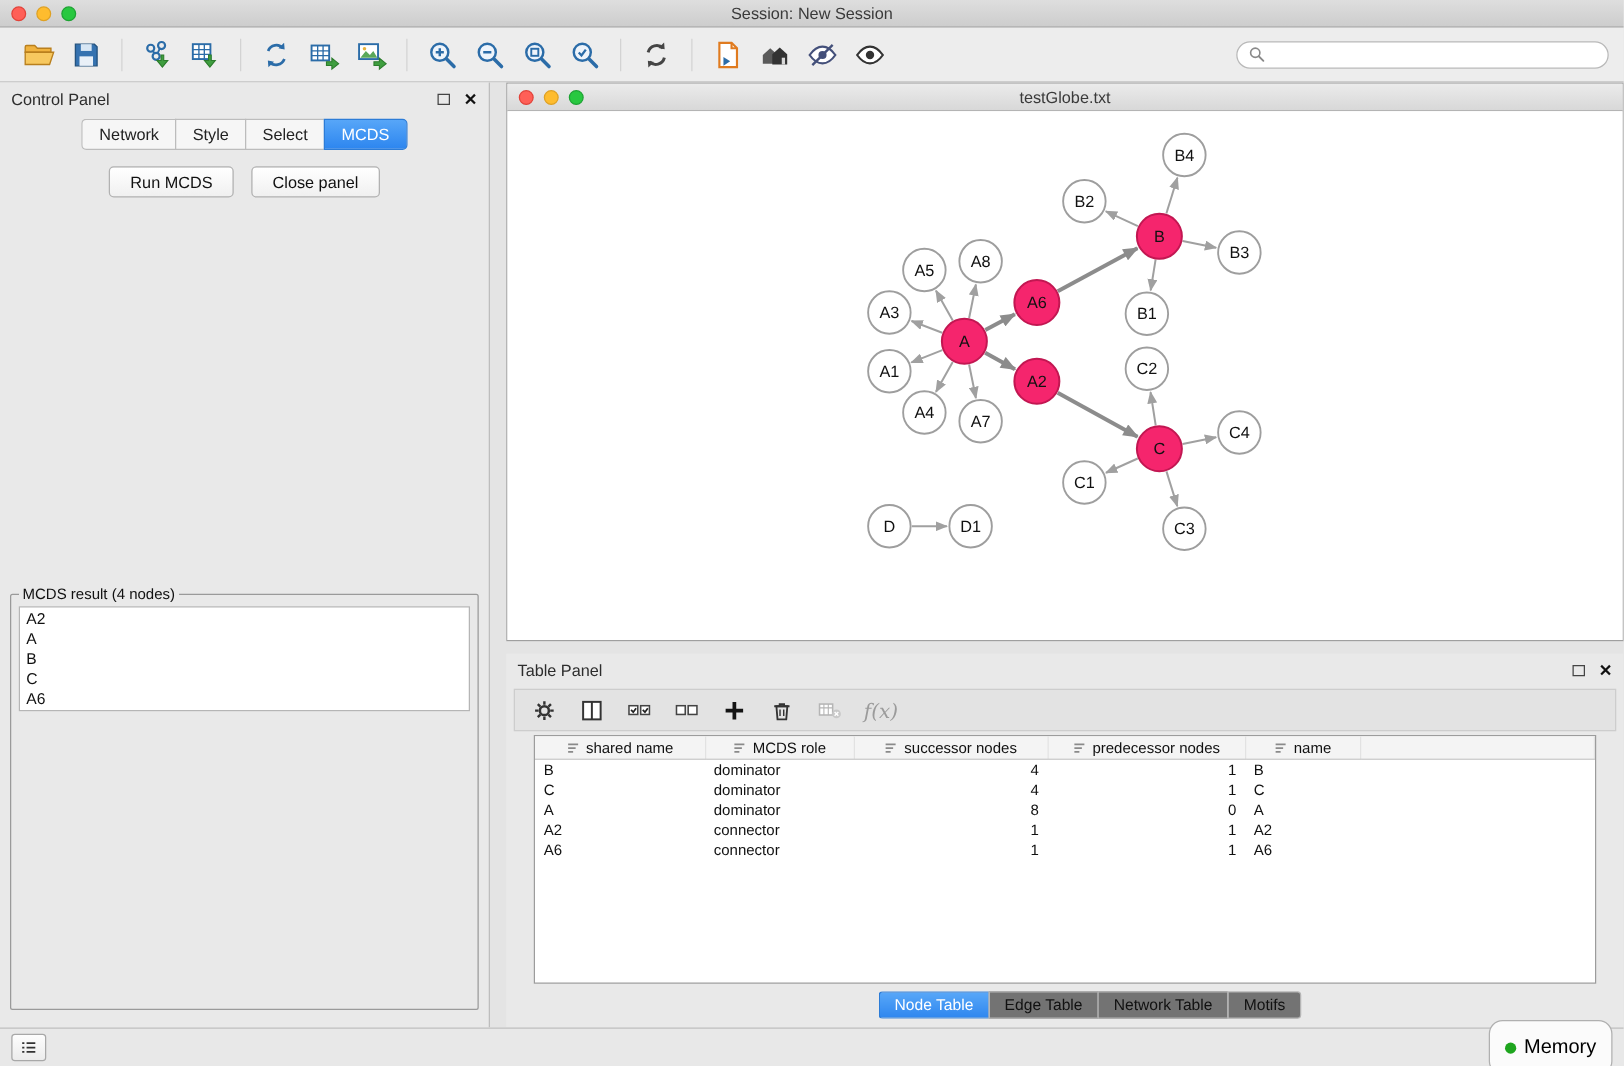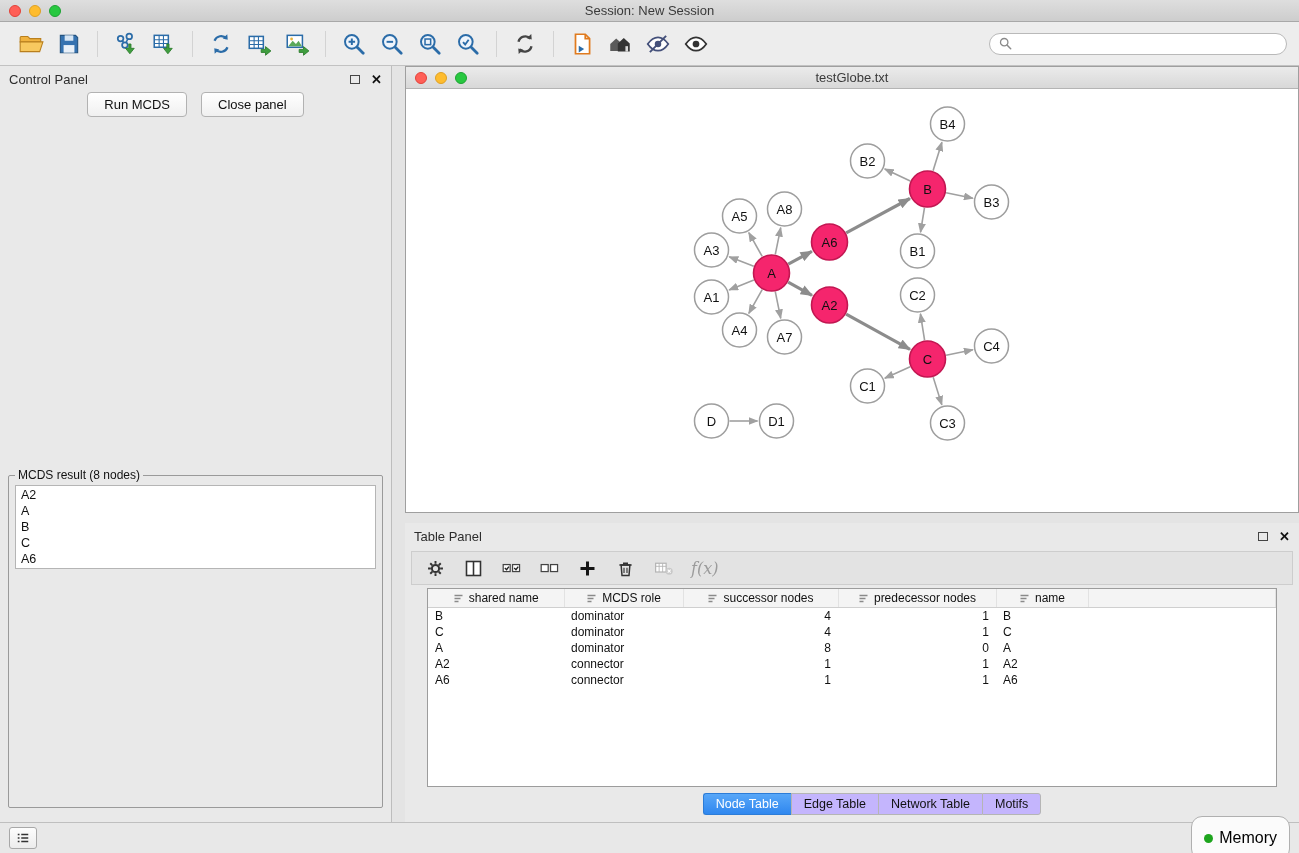--- a/index.html
+++ b/index.html
@@ -67,21 +67,21 @@
   .dropdown {
     width:312px; height:24px; margin:9px auto 0; background:#fff;
     border:1px solid #b5b5b5; border-radius:4px; display:flex; align-items:center;
     font-size:13px; padding-left:9px; position:relative; overflow:hidden;
   }
   .dd-value { flex:1; white-space:nowrap; overflow:hidden; }
   .dd-btn { width:19px; height:100%; flex:0 0 19px; background:linear-gradient(#6fb1fa,#2e7fe8);
             display:flex; flex-direction:column; align-items:center; justify-content:center; gap:1px; }
   .dd-btn svg { width:9px; height:6px; display:block; }
 
-  .cp-buttons { display:flex; justify-content:center; gap:14px; }
+  .cp-buttons { display:flex; justify-content:center; gap:14px; margin-top:13px; }
   .btn { background:linear-gradient(#ffffff,#f0f0f0); border:1px solid #b2b2b2; border-radius:4px;
          padding:4px 16px; font-size:13px; color:#111; font-family:inherit; }
 
   .cp-spacer { flex:1; }
 
   fieldset.mcds {
     flex:0 0 340px; height:340px; margin:0 8px 14px; padding:3px 6px 8px;
     border:1px solid #9a9a9a; border-radius:2px;
   }
   fieldset.mcds legend { font-size:12px; padding:0 3px; }
@@ -114,21 +114,21 @@
   table.node-table { border-collapse:collapse; width:100%; table-layout:fixed; font-size:12px; }
   table.node-table th { background:#f4f4f4; border-bottom:1px solid #cfcfcf; border-right:1px solid #e2e2e2;
                         font-weight:normal; padding:2px 3px; height:17px; }
   .th-inner { display:flex; align-items:center; justify-content:center; gap:5px; }
   .sort-icon { width:11px; height:11px; flex:0 0 11px; }
   table.node-table td { padding:1px 7px; height:16px; white-space:nowrap; overflow:hidden; }
   td.c2 { text-align:right; padding-right:15px; }
   td.c3 { text-align:right; padding-right:46px; }
 
   .tp-tabs { flex:0 0 auto; display:flex; justify-content:center; margin:6px 0 7px; }
-  .tp-tab { padding:3px 12px; font-size:12.5px; background:#c4b5fd; border:1px solid #b5b5b5; border-right:none; color:#111; }
+  .tp-tab { padding:3px 12px; font-size:12.5px; background:#737373; border:1px solid #b5b5b5; border-right:none; color:#111; }
   .tp-tab:first-child { border-radius:3px 0 0 3px;margin-left:40px; }
   .tp-tab.lastseg { border-right:1px solid #b5b5b5; border-radius:0 3px 3px 0; }
   .tp-tab.active { background:linear-gradient(#58a7f8,#2f87ef); border-color:#2c7cd7; color:#fff; }
 
   
   .statusbar { flex:0 0 31px; height:31px; background:#e8e8e8; border-top:1px solid #bfbfbf;
                display:flex; align-items:center; justify-content:space-between; padding:0 9px; }
   .list-btn { width:28px; height:22px; border:1px solid #a8a8a8; border-radius:3px;
               background:linear-gradient(#fdfdfd,#ececec); display:flex; align-items:center; justify-content:center; }
   .list-btn svg { width:16px; height:14px; }
@@ -293,32 +293,38 @@
 
   <div class="main">
 
     <aside class="control-panel">
       <div class="panel-head">
         <span class="ttl">Control Panel</span>
         <span class="float-btn"></span>
         <span class="close-btn">✕</span>
       </div>
 
+      <div class="cp-tabs">
+        <span class="cp-tab">Network</span>
+        <span class="cp-tab">Style</span>
+        <span class="cp-tab">Select</span>
+        <span class="cp-tab lastseg active">MCDS</span>
+      </div>
 
 
 
       <div class="cp-buttons">
         <button class="btn">Run MCDS</button>
         <button class="btn">Close panel</button>
       </div>
 
       <div class="cp-spacer"></div>
 
       <fieldset class="mcds">
-        <legend>MCDS result (8 nodes)</legend>
+        <legend>MCDS result (4 nodes)</legend>
         <div class="result-box" id="mcds-result-list">
             <div>A2</div>
             <div>A</div>
             <div>B</div>
             <div>C</div>
             <div>A6</div>
           </div>
       </fieldset>
     </aside>
 

